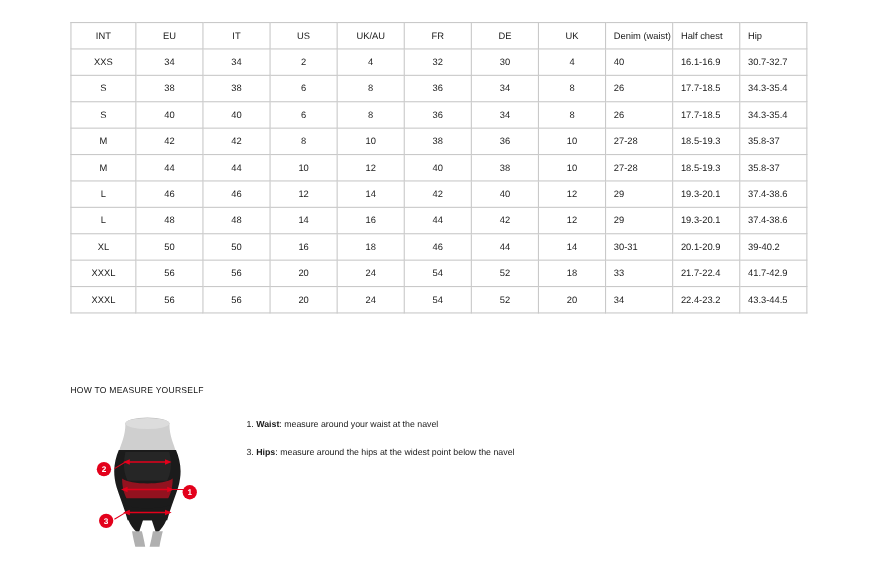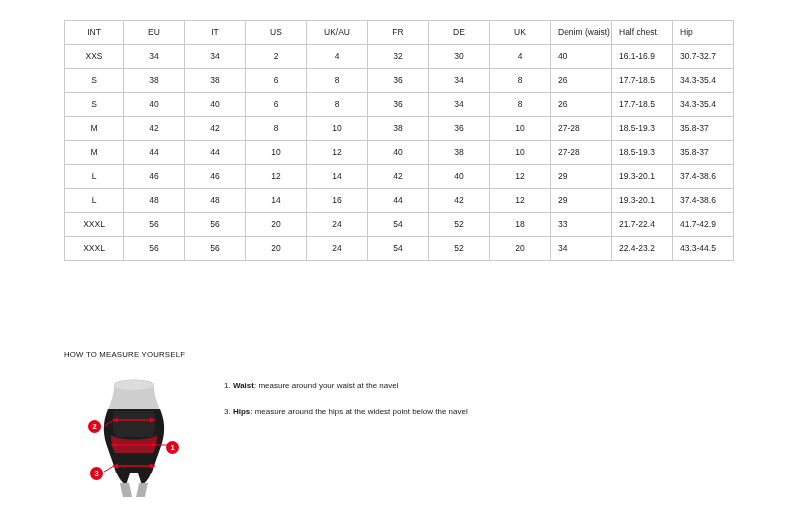--- a/index.html
+++ b/index.html
@@ -224,20 +224,33 @@
           <td>14</td>
           <td>16</td>
           <td>44</td>
           <td>42</td>
           <td>12</td>
           <td class="left-align">29</td>
           <td class="left-align">19.3-20.1</td>
           <td class="left-align">37.4-38.6</td>
         </tr>
 
+        <tr>
+          <td class="col-int">XL</td>
+          <td>50</td>
+          <td>50</td>
+          <td>16</td>
+          <td>18</td>
+          <td>46</td>
+          <td>44</td>
+          <td>14</td>
+          <td class="left-align">30-31</td>
+          <td class="left-align">20.1-20.9</td>
+          <td class="left-align">39-40.2</td>
+        </tr>
 
 
         <tr>
           <td class="col-int">XXXL</td>
           <td>56</td>
           <td>56</td>
           <td>20</td>
           <td>24</td>
           <td>54</td>
           <td>52</td>

